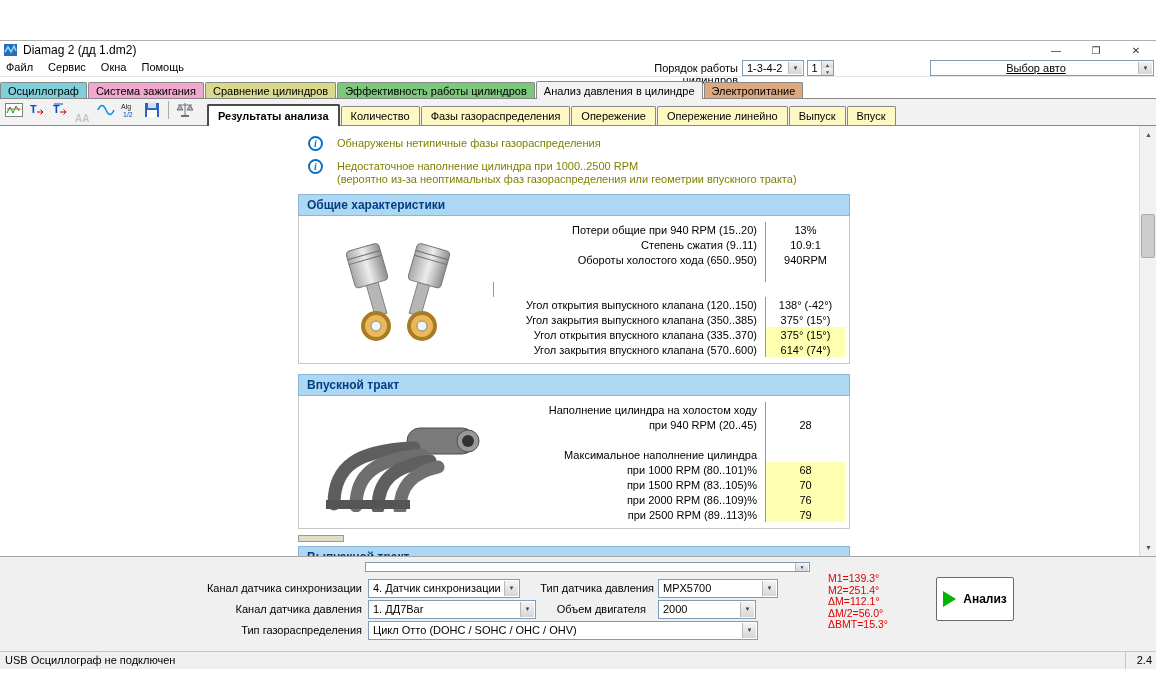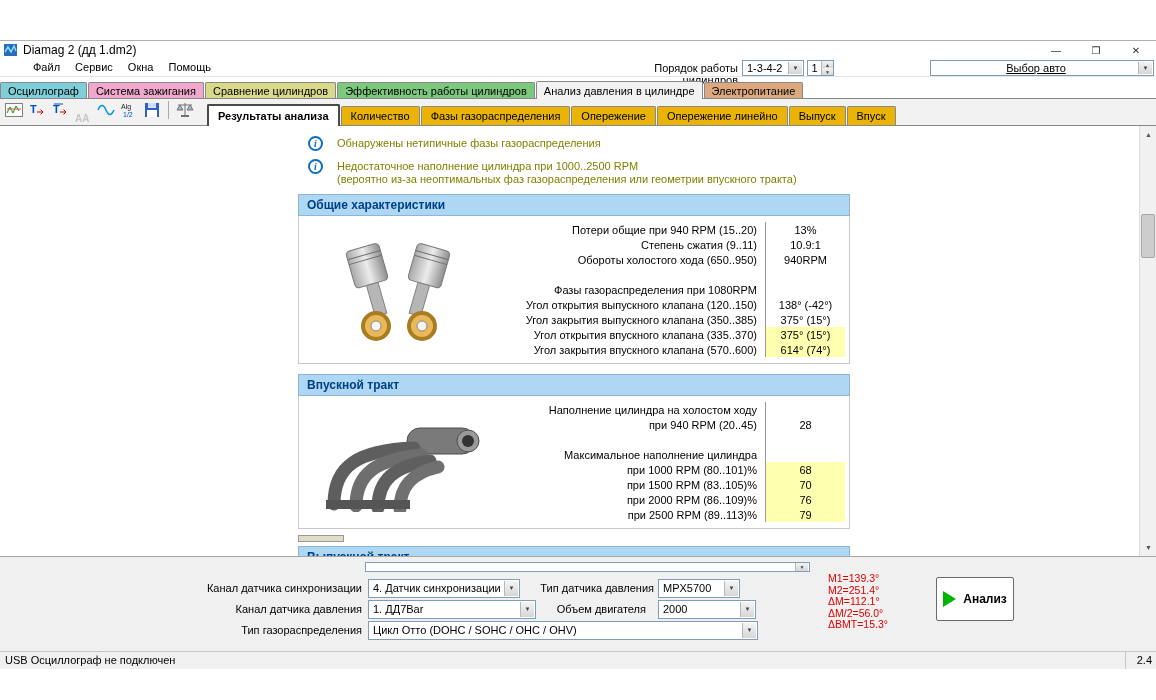--- a/index.html
+++ b/index.html
@@ -8,21 +8,21 @@
   #app { position:absolute; top:40px; left:0; width:1156px; height:628px; background:#fff; border-top:1px solid #b0b0b0; }
 
   
   .titlebar { position:absolute; top:0; left:0; right:0; height:18px; background:#fff; display:flex; align-items:center; }
   .appicon { width:14px; height:14px; margin:0 5px 0 4px; flex:none; }
   .apptitle { font-size:12px; }
   .wincontrols { position:absolute; right:0; top:0; height:18px; display:flex; }
   .winbtn { width:40px; height:18px; display:flex; align-items:center; justify-content:center; font-size:10px; color:#333; cursor:default; }
 
   
-  .menubar { position:absolute; top:18px; left:0; right:0; height:18px; background:#fff; border-bottom:1px solid #e4e4e4;padding-left:27px; }
+  .menubar { position:absolute; top:18px; left:0; right:0; height:18px; background:#fff; border-bottom:1px solid #e4e4e4; }
   .menu-item { display:inline-block; padding:2px 6px; }
   .order-label { position:absolute; left:598px; top:3px; width:140px; text-align:right; }
   .combo { position:relative; background:#fff; border:1px solid #7f9db9; height:16px; line-height:14px;
            padding:0 16px 0 4px; overflow:hidden; white-space:nowrap; }
   .combo::after { content:"▼"; position:absolute; right:1px; top:1px; bottom:1px; width:13px;
                   background:linear-gradient(#f4f4f4,#d6d6d6); border-left:1px solid #b8b8b8;
                   font-size:6px; color:#444; display:flex; align-items:center; justify-content:center; }
   .order-combo { position:absolute; left:742px; top:1px; width:62px; }
   .spinner { position:absolute; left:807px; top:1px; width:27px; height:16px; border:1px solid #7f9db9; background:#fff; display:flex; }
   .spin-val { flex:1; text-align:center; line-height:14px; }
@@ -39,21 +39,21 @@
   .tab.sel { background:#f2f2f2; height:18px; margin-bottom:-1px; z-index:2; }
 
   
   .toolbar { position:absolute; top:58px; left:0; right:0; height:27px; background:#f2f2f2; border-bottom:1px solid #888;
              display:flex; align-items:flex-end; padding-left:4px; }
   .ticons { display:flex; align-items:center; gap:3px; height:27px; padding-bottom:3px; }
   .ticon { width:20px; height:20px; display:flex; align-items:center; justify-content:center; border:1px solid transparent; }
   .ticon.disabled { opacity:.45;margin-top:16px; }
   .tsep { width:1px; height:18px; background:#aaa; margin:0 3px; }
   .subtabs { display:flex; align-items:flex-end; margin-left:12px; height:27px; }
-  .subtab { height:19px; padding:0 9px; display:flex; align-items:center; background:#eab308; border:1px solid #888;
+  .subtab { height:19px; padding:0 9px; display:flex; align-items:center; background:#fef9c3; border:1px solid #888;
             border-bottom:none; border-radius:2px 2px 0 0; margin-right:1px; white-space:nowrap; }
   .subtab.active { background:#fff; font-weight:bold; border:2px solid #4a4a4a; border-bottom:none; height:22px; margin-bottom:-1px; z-index:2; }
 
   
   .content { position:absolute; top:85px; left:0; right:0; height:430px; background:#fff; overflow:hidden; }
   .content-inner { padding-top:10px; }
   .warnrow { display:flex; gap:14px; margin:0 0 8px 308px; }
   .info-ic { width:15px; height:15px; border-radius:50%; border:2px solid #0b6fc2; color:#0b6fc2; flex:none;
              font:italic bold 10px "Liberation Serif",serif; display:flex; align-items:center; justify-content:center; }
   .warntext { color:#808000; line-height:13px; padding-top:1px; }
@@ -266,21 +266,20 @@
                 <div class="lbl">Обороты холостого хода (650..950)</div>
                 <div class="val">940RPM</div>
               </div>
 
               <div class="row">
                 <div class="lbl"></div>
                 <div class="val"></div>
               </div>
 
               <div class="row">
-                <div class="lbl">Фазы газораспределения при 1080RPM</div>
                 <div class="val"></div>
               </div>
 
               <div class="row">
                 <div class="lbl">Угол открытия выпускного клапана (120..150)</div>
                 <div class="val">138° (-42°)</div>
               </div>
 
               <div class="row">
                 <div class="lbl">Угол закрытия выпускного клапана (350..385)</div>
@@ -374,21 +373,21 @@
     </div>
   </div>
 
   <div class="panel">
     <div class="thin-combo"></div>
 
     <div class="plabel" style="left:0; top:22px; width:362px;">Канал датчика синхронизации</div>
     <div class="combo pcombo" style="left:368px; top:22px; width:152px;">4.  Датчик синхронизации</div>
 
     <div class="plabel" style="left:540px; top:22px; width:114px;">Тип датчика давления</div>
-    <div class="combo pcombo" style="left:658px; top:22px; width:82px;">MPX5700</div>
+    <div class="combo pcombo" style="left:658px; top:22px; width:120px;">MPX5700</div>
 
     <div class="plabel" style="left:0; top:43px; width:362px;">Канал датчика давления</div>
     <div class="combo pcombo" style="left:368px; top:43px; width:168px;">1.  ДД7Bar</div>
 
     <div class="plabel" style="left:532px; top:43px; width:114px;">Объем двигателя</div>
     <div class="combo pcombo" style="left:658px; top:43px; width:98px;">2000</div>
 
     <div class="plabel" style="left:0; top:64px; width:362px;">Тип газораспределения</div>
     <div class="combo pcombo" style="left:368px; top:64px; width:390px;">Цикл Отто (DOHC / SOHC / OHC / OHV)</div>
 

